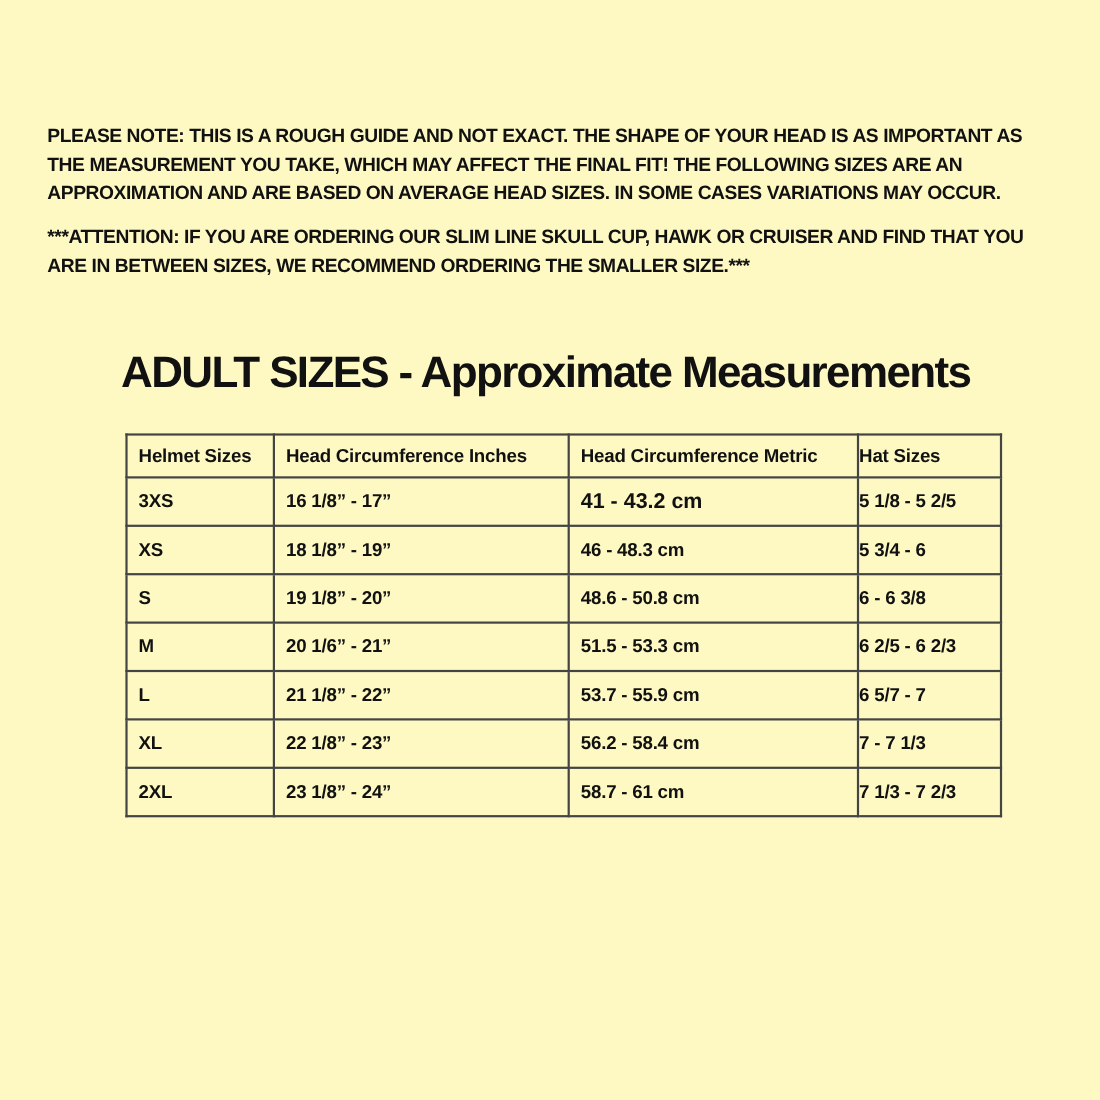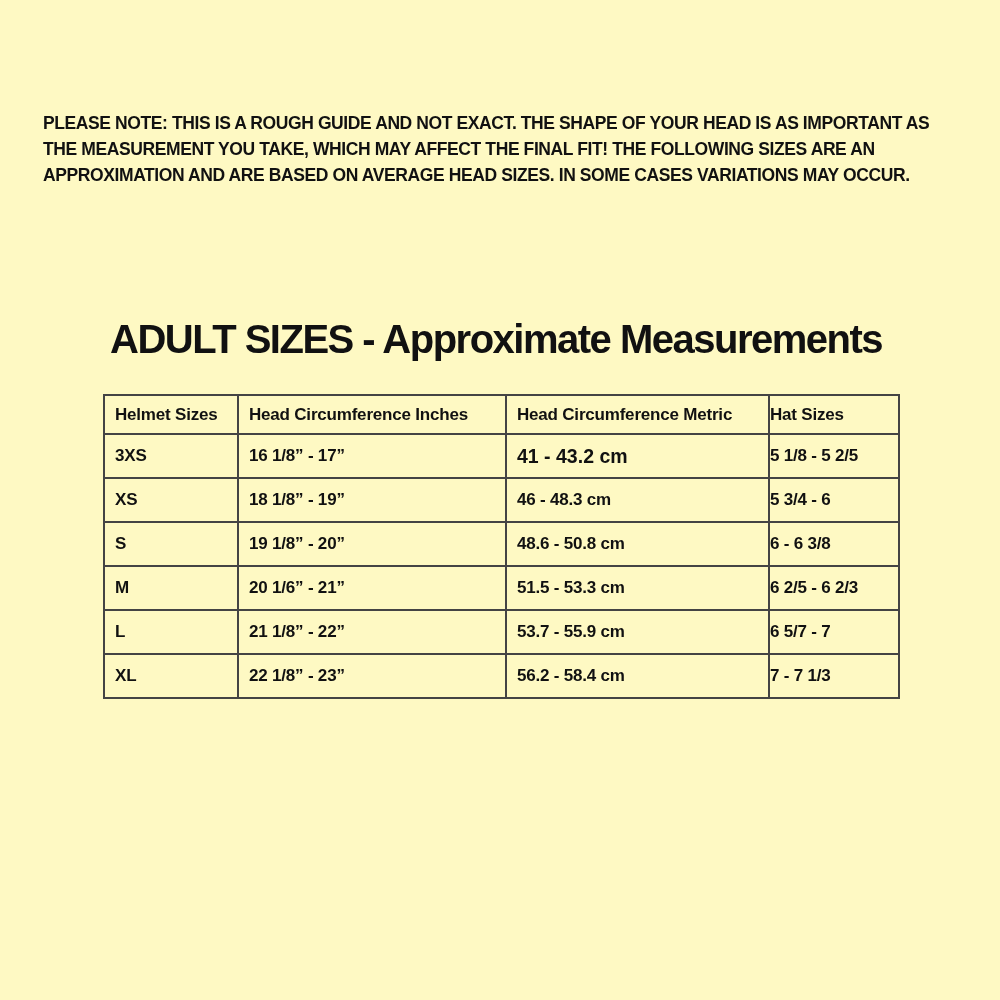--- a/index.html
+++ b/index.html
@@ -32,21 +32,21 @@
     margin: 0;
     font-size: 40px;
     font-weight: 700;
     letter-spacing: -1.5px;
     line-height: 48px;
     color: #111111;
     white-space: nowrap;
   }
   .size-table {
     position: absolute;
-    left: 103px;
+    left: 114px;
     top: 394px;
     width: 795px;
     border-collapse: collapse;
     table-layout: fixed;
   }
   .size-table th,
   .size-table td {
     border: 2px solid #444444;
     text-align: left;
     vertical-align: middle;
@@ -70,20 +70,21 @@
   col.c3 { width: 263px; }
   col.c4 { width: 130px; }
 </style>
 </head>
 <body>
 
 <div class="page">
 
   <p class="note note-1">PLEASE NOTE: THIS IS A ROUGH GUIDE AND NOT EXACT. THE SHAPE OF YOUR HEAD IS AS IMPORTANT AS THE MEASUREMENT YOU TAKE, WHICH MAY AFFECT THE FINAL FIT! THE FOLLOWING SIZES ARE AN APPROXIMATION AND ARE BASED ON AVERAGE HEAD SIZES. IN SOME CASES VARIATIONS MAY OCCUR.</p>
 
+  <p class="note note-2">***ATTENTION: IF YOU ARE ORDERING OUR SLIM LINE SKULL CUP, HAWK OR CRUISER AND FIND THAT YOU ARE IN BETWEEN SIZES, WE RECOMMEND ORDERING THE SMALLER SIZE.***</p>
 
   <h1 class="title">ADULT SIZES - Approximate Measurements</h1>
 
   <table class="size-table">
     <colgroup>
       <col class="c1">
         <col class="c2">
         <col class="c3">
         <col class="c4">
     </colgroup>
@@ -125,16 +126,22 @@
         <td>21 1/8” - 22”</td>
         <td>53.7 - 55.9 cm</td>
         <td>6 5/7 - 7</td>
       </tr>
       <tr>
         <td>XL</td>
         <td>22 1/8” - 23”</td>
         <td>56.2 - 58.4 cm</td>
         <td>7 - 7 1/3</td>
       </tr>
+      <tr>
+        <td>2XL</td>
+        <td>23 1/8” - 24”</td>
+        <td>58.7 - 61 cm</td>
+        <td>7 1/3 - 7 2/3</td>
+      </tr>
     </tbody>
   </table>
 
 </div>
 
 </body></html>

